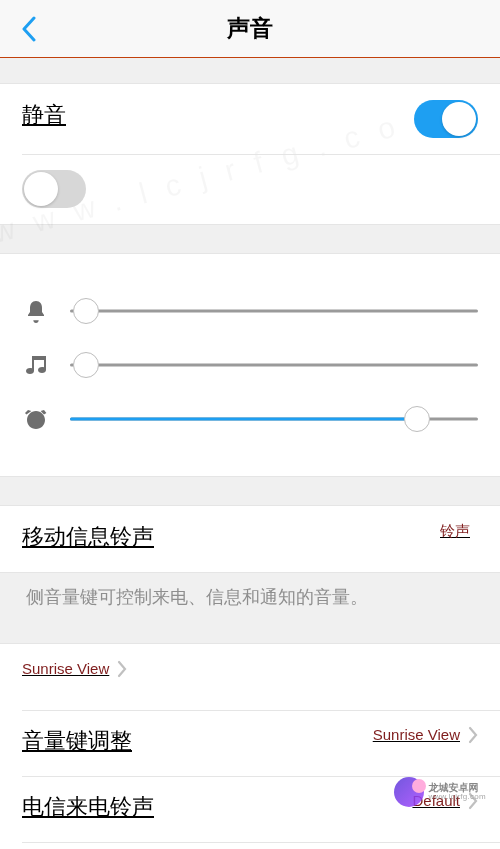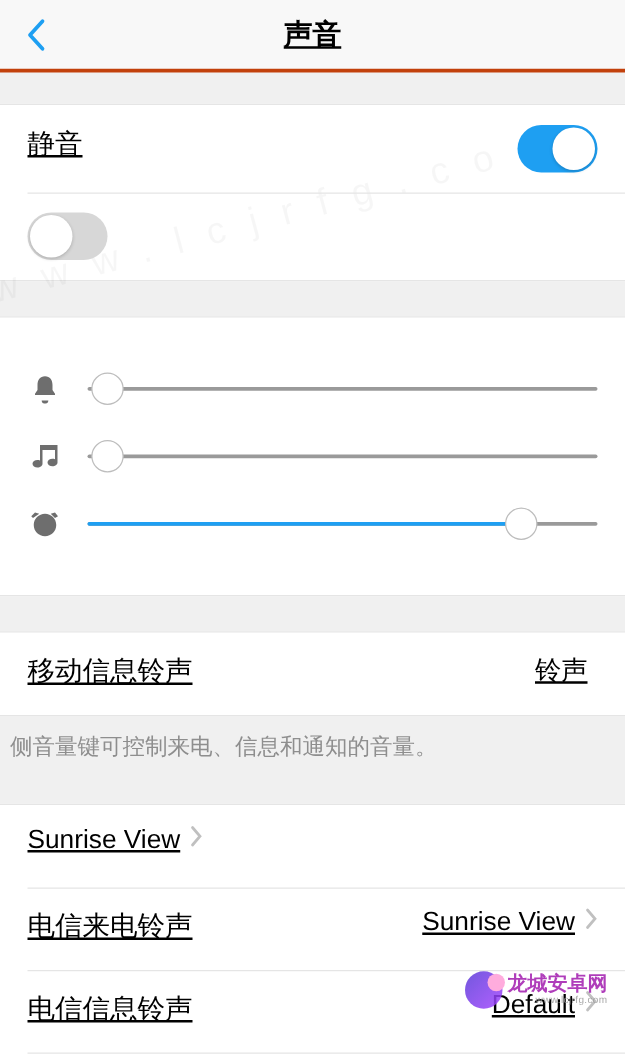--- a/index.html
+++ b/index.html
@@ -12,22 +12,21 @@
       color:#000;
       position:relative;
     }
     
     .nav {
       height:58px;
       background:#f8f8f8;
       display:flex;
       align-items:center;
       position:relative;
-      border-bottom:3px solid #c2410c;
-      text-decoration:underline;
+      border-bottom:1px solid #c2410c;
     }
     .nav .back {
       position:absolute;
       left:14px;
       width:30px;
       height:30px;
       display:flex;
       align-items:center;
       justify-content:center;
     }
@@ -59,22 +58,22 @@
       height:1px;
       background:#e5e5e5;
     }
     .row.tall { min-height:66px; }
     .label {
       font-size:22px;
       color:#000;
       flex:1;
     }
     .value {
-      font-size:21px;
-      color:#000000;
+      font-size:15px;
+      color:#7f1d1d;
       margin-right:8px;
     }
     .chevron {
       width:10px; height:18px;
     }
     
     .switch {
       width:64px; height:38px;
       border-radius:19px;
       position:relative;
@@ -133,21 +132,21 @@
       width:26px; height:26px;
       border-radius:50%;
       background:#fff;
       border:1.5px solid #bdbdbd;
       top:50%;
       transform:translate(-50%,-50%);
     }
     .footer-note {
       font-size:18px;
       color:#8e8e8e;
-      padding:12px 8px 20px;
+      padding:12px 26px 20px;
       background:#f0f0f0;
     }
     
     .wm {
       position:absolute;
       right:14px;
       bottom:42px;
       display:flex;
       align-items:center;
       opacity:.85;
@@ -158,21 +157,21 @@
       background:linear-gradient(135deg,#5a3bd8,#a444ff);
       margin-right:4px;
       position:relative;
     }
     .wm-logo::after{
       content:"";position:absolute;right:-2px;top:2px;
       width:14px;height:14px;border-radius:50%;
       background:#ff9ed8;
     }
     .wm-text{ display:flex;flex-direction:column;line-height:1; }
-    .wm-t1{ font-size:16px;font-weight:600;color:#a21caf; }
+    .wm-t1{ font-size:10px;font-weight:600;color:#737373; }
     .wm-t2{ font-size:8px;color:#999; letter-spacing:.3px;text-align:right;}
     .wm-tile{
       position:absolute;
       left:0;right:0;top:150px;height:150px;
       font-size:30px;
       color:rgba(0,0,0,.035);
       letter-spacing:20px;
       transform:rotate(-15deg);
       white-space:nowrap;
       pointer-events:none;
@@ -260,29 +259,29 @@
 <div class="group" style="margin-top:14px">
 
   <div class="row tall">
     <div class="value">Sunrise View</div>
     <svg class="chevron" viewBox="0 0 10 18">
         <polyline points="2,2 8,9 2,16" fill="none" stroke="#c0c0c0" stroke-width="2.2" stroke-linecap="round"></polyline>
       </svg>
   </div>
 
   <div class="row tall">
-    <div class="label">电信来电铃声</div>
+    <div class="label">音量键调整</div>
     <div class="value">Sunrise View</div>
     <svg class="chevron" viewBox="0 0 10 18">
         <polyline points="2,2 8,9 2,16" fill="none" stroke="#c0c0c0" stroke-width="2.2" stroke-linecap="round"></polyline>
       </svg>
   </div>
 
   <div class="row tall">
-    <div class="label">电信信息铃声</div>
+    <div class="label">电信来电铃声</div>
     <div class="value">Default</div>
     <svg class="chevron" viewBox="0 0 10 18">
         <polyline points="2,2 8,9 2,16" fill="none" stroke="#c0c0c0" stroke-width="2.2" stroke-linecap="round"></polyline>
       </svg>
   </div>
 
   <div class="row tall">
     <div class="label">电信信息铃声</div>
     <div class="value"></div>
   </div>

